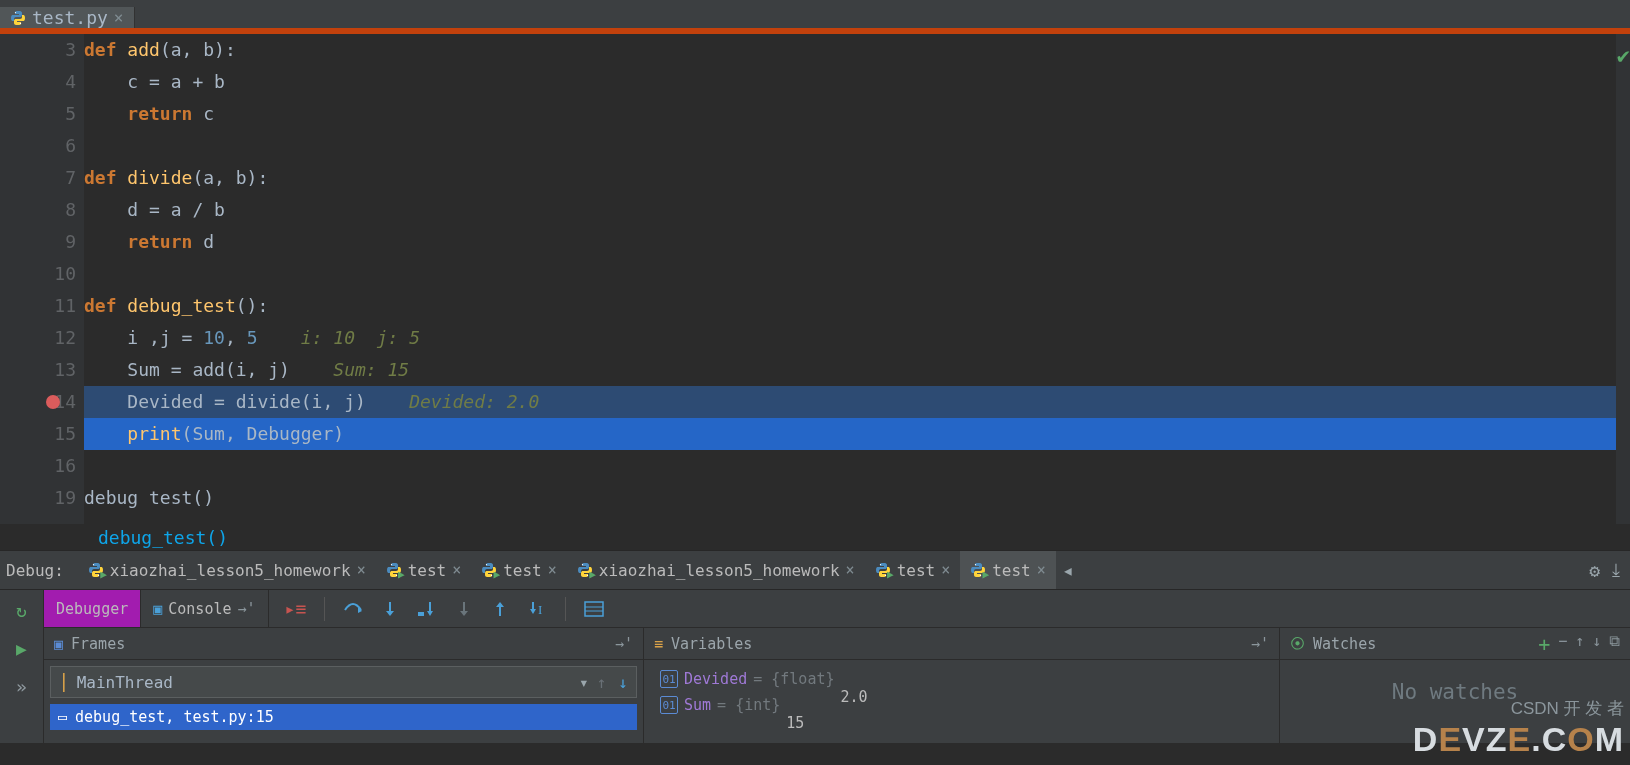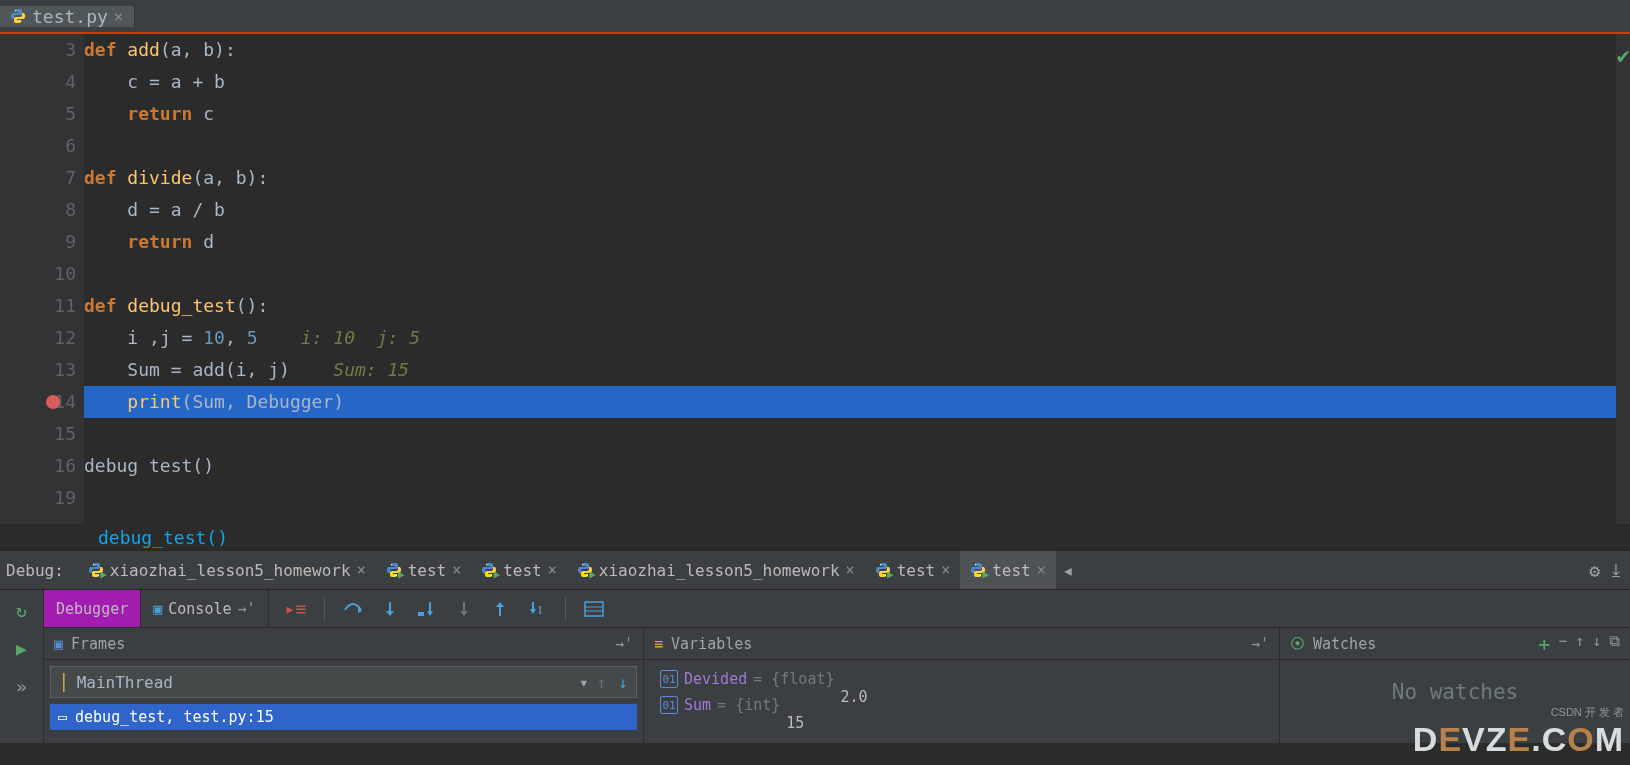--- a/index.html
+++ b/index.html
@@ -4,21 +4,21 @@
 <style>
 * { margin:0; padding:0; box-sizing:border-box; }
 body {
   width:1630px; height:765px;
   background:#2b2b2b;
   font-family:Consolas,Menlo,monospace;
   font-size:18px; color:#a9b7c6;
   overflow:hidden;
 }
 
-.file-tabs { height:34px; background:#3c3f41; display:flex; align-items:center; border-bottom:2px solid #c2410c;}
+.file-tabs { height:34px; background:#3c3f41; display:flex; align-items:flex-end; border-bottom:6px solid #c2410c;}
 .file-tab { display:flex; align-items:center; gap:6px; padding:0 10px; background:#515658; border-right:1px solid #323232;}
 .file-tab .close-x { color:#7f8b91; font-size:16px;}
 .py-icon { width:16px; height:16px; }
 
 
 .editor-wrap { position:relative; height:490px; display:flex;}
 .gutter { width:84px; background:#313335; text-align:right; padding-right:8px; color:#606366; font-size:18px; line-height:32px; position:relative;}
 .gutter .bp { position:absolute; left:46px; width:14px; height:14px; border-radius:50%; background:#db5c5c;}
 .code { flex:1; position:relative; font-size:18px; line-height:32px;}
 .line { height:32px; white-space:pre; padding-left:0;}
@@ -75,21 +75,21 @@
 .varrow { display:flex; align-items:center; gap:6px; height:26px; padding-left:8px;}
 .varrow .vn { color:#9f79d6;}
 .varrow .vt { color:#72797e;}
 .varrow .vv { color:#bbbbbb;margin-top:36px;}
 .badge { display:inline-flex; width:18px; height:18px; border:1px solid #5b8bd4; color:#5b8bd4; font-size:11px; align-items:center; justify-content:center; border-radius:2px;}
 .nowatch { color:#6f7a80; text-align:center; padding-top:20px; font-size:21px;}
 
 
 .wm { position:absolute; right:6px; bottom:6px; font-family:Arial,sans-serif; text-align:right; pointer-events:none;}
 .wm .big { font-size:34px; color:#d7dce0; font-weight:bold; letter-spacing:1px;}
-.wm .sub { font-size:11px; color:#8b969c;}
+.wm .sub { font-size:17px; color:#8b969c;}
 .wm .c { color:#b6824b;}
 
 svg { display:block; }
 </style>
 </head>
 <body>
 
 <div class="file-tabs">
   <div class="file-tab">
     <span>
@@ -129,20 +129,21 @@
       <div class="line"><span>    </span><span class="k-id">c </span><span class="k-op">= </span><span class="k-id">a </span><span class="k-op">+ </span><span class="k-id">b</span></div>
       <div class="line"><span>    </span><span class="k-kw">return </span><span class="k-id">c</span></div>
       <div class="line"><span></span></div>
       <div class="line"><span></span><span class="k-def">def </span><span class="k-fn">divide</span><span class="k-par">(a</span><span class="k-op">, </span><span class="k-par">b)</span><span class="k-op">:</span></div>
       <div class="line"><span>    </span><span class="k-id">d </span><span class="k-op">= </span><span class="k-id">a </span><span class="k-op">/ </span><span class="k-id">b</span></div>
       <div class="line"><span>    </span><span class="k-kw">return </span><span class="k-id">d</span></div>
       <div class="line"><span></span></div>
       <div class="line"><span></span><span class="k-def">def </span><span class="k-fn">debug_test</span><span class="k-par">()</span><span class="k-op">:</span></div>
       <div class="line"><span>    </span><span class="k-id">i </span><span class="k-op">,</span><span class="k-id">j </span><span class="k-op">= </span><span class="k-num">10</span><span class="k-op">, </span><span class="k-num">5</span><span class="k-inl">    i: 10  j: 5</span></div>
       <div class="line"><span>    </span><span class="k-id">Sum </span><span class="k-op">= </span><span class="k-id">add(i</span><span class="k-op">, </span><span class="k-id">j)</span><span class="k-inl">    Sum: 15</span></div>
+      <div class="line hl-dark"><span>    </span><span class="k-id">Devided </span><span class="k-op">= </span><span class="k-id">divide(i</span><span class="k-op">, </span><span class="k-id">j)</span><span class="k-inl">    Devided: 2.0</span></div>
       <div class="line hl-bright"><span>    </span><span class="k-fn">print</span><span class="k-id">(Sum</span><span class="k-op">, </span><span class="k-id">Debugger)</span></div>
       <div class="line"><span></span></div>
       <div class="line"><span></span><span class="k-id">debug test()</span></div>
 
   <div class="right-strip"></div>
       <div class="right-ind">✔</div>
     </div>
 </div>
 
 <div class="exec-line">

